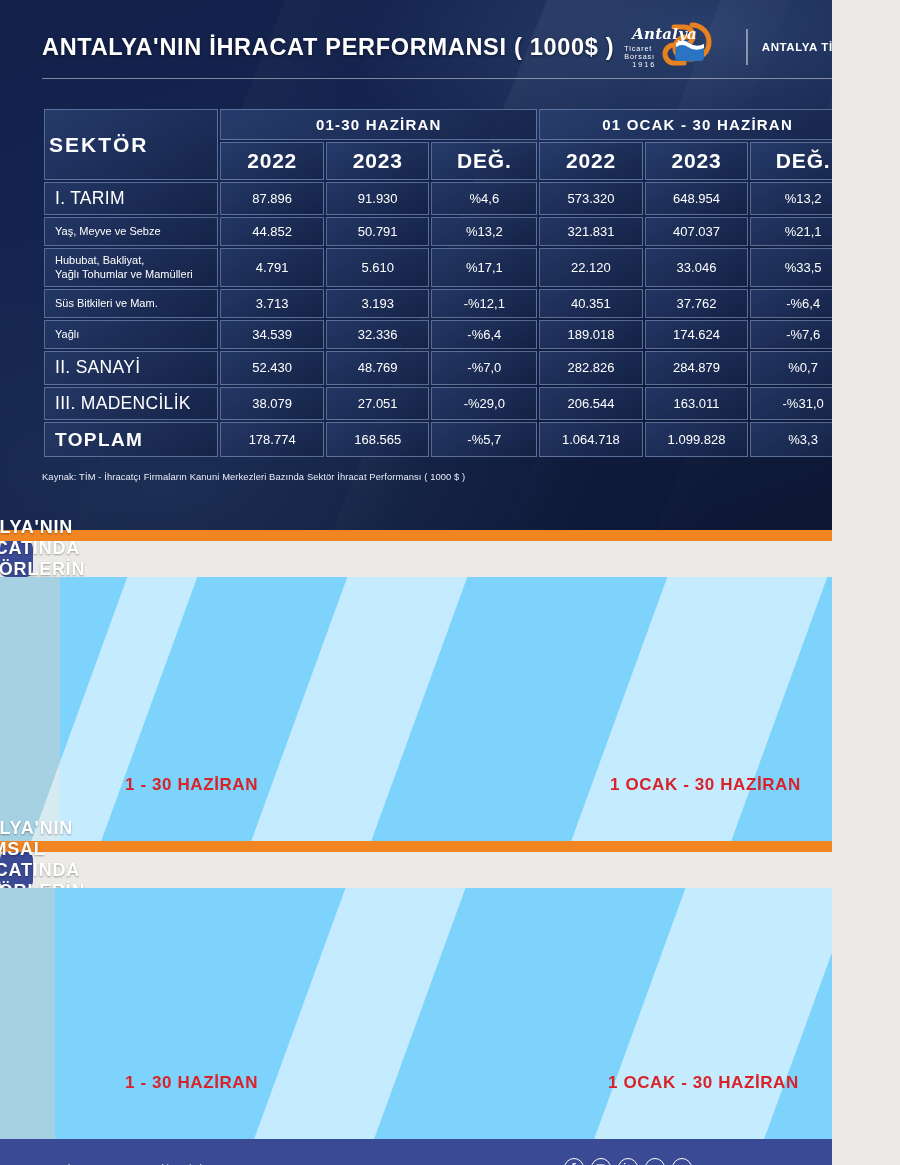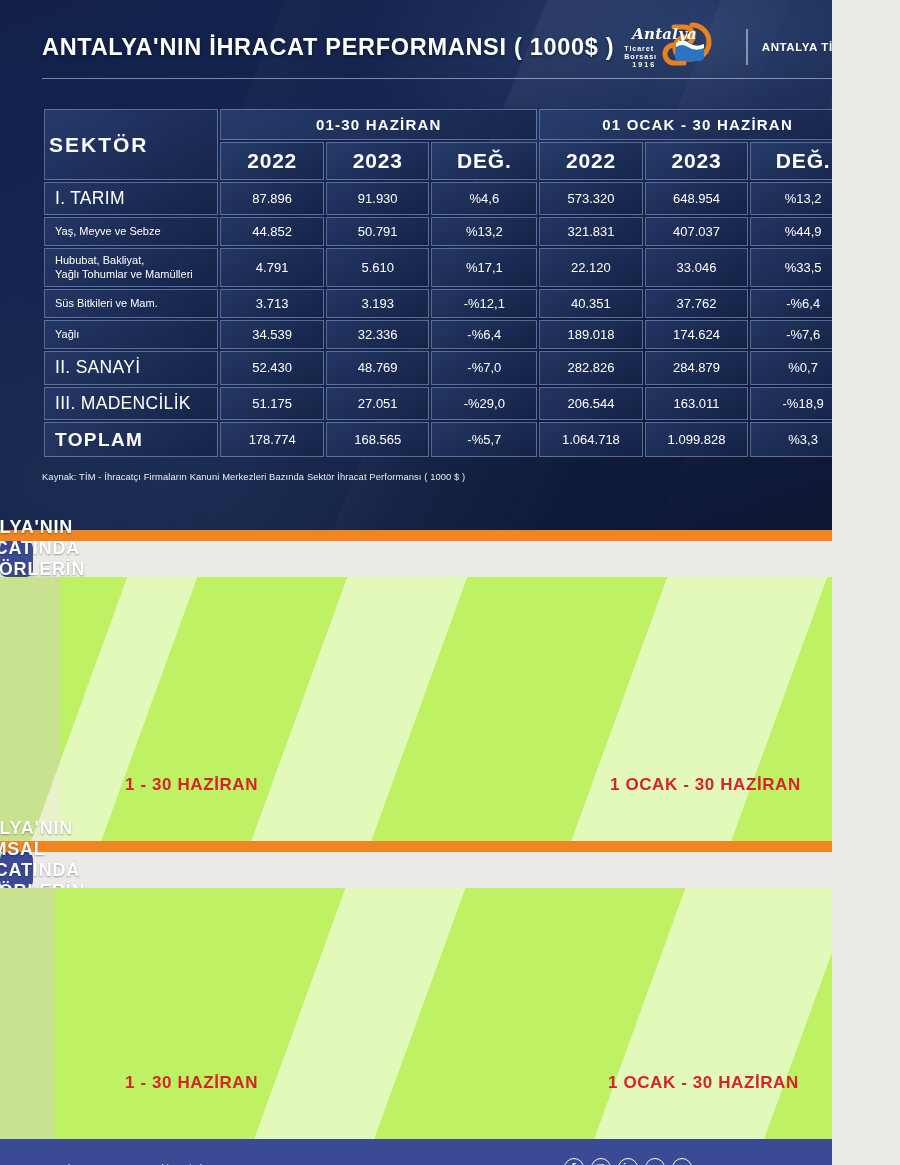--- a/index.html
+++ b/index.html
@@ -43,21 +43,21 @@
   }
   .brand { margin-left: auto; display: flex; align-items: center; gap: 14px; }
   .crest { position: relative; width: 118px; height: 52px; flex: 0 0 auto; }
   .crest .script {
     position: absolute; left: 2px; top: 4px; color: #fff;
     font-family: "DejaVu Serif", serif; font-style: italic;
     font-size: 15px; letter-spacing: .2px; font-weight: 600; margin-left: 16px;
   }
   .crest .sub1, .crest .sub2, .crest .sub3 {
     position: absolute; left: 10px; color: #fff;
-    font-size: 7.2px; font-weight: 700; letter-spacing: .9px;
+    font-size: 7.2px; font-weight: 400; letter-spacing: .9px;
   }
   .crest .sub1 { top: 23px; }
   .crest .sub2 { top: 31px; }
   .crest .sub3 { top: 39px; left: 18px; letter-spacing: 2px; }
   .brand-divider { width: 1.5px; height: 36px; background: rgba(255,255,255,.45); }
   .brand-name {
     color: #fff; font-size: 11.5px; font-weight: 700;
     letter-spacing: .6px; white-space: nowrap;
   }
   .header-rule {
@@ -106,21 +106,21 @@
     height: 36px; background: #3b4a94;
     display: flex; align-items: center; justify-content: center;
   }
   .banner .bar span {
     color: #fff; font-size: 18px; font-weight: 700; letter-spacing: .8px;
     text-shadow: 0 1px 2px rgba(0,0,0,.35);
   }
 
   
   .panel {
-    position: relative; width: 900px; background: #bef264;
+    position: relative; width: 900px; background: #7dd3fc;
     overflow: hidden;
   }
   .panel .wm {
     position: absolute; pointer-events: none;
     background: rgba(255,255,255,.55);
     transform: skewX(-20deg);
   }
   .panel .wm2 { background: rgba(214,206,196,.45); }
   .panel-inner { position: relative; }
   .bar {
@@ -220,21 +220,21 @@
               <td class="num">648.954</td>
               <td class="num">%13,2</td>
             </tr>
             <tr class="sub">
               <td class="sector-name">Yaş, Meyve ve Sebze</td>
               <td class="num">44.852</td>
               <td class="num">50.791</td>
               <td class="num">%13,2</td>
               <td class="num">321.831</td>
               <td class="num">407.037</td>
-              <td class="num">%44,9</td>
+              <td class="num">%21,1</td>
             </tr>
             <tr class="sub">
               <td class="sector-name">Hububat, Bakliyat,<br>Yağlı Tohumlar ve Mamülleri</td>
               <td class="num">4.791</td>
               <td class="num">5.610</td>
               <td class="num">%17,1</td>
               <td class="num">22.120</td>
               <td class="num">33.046</td>
               <td class="num">%33,5</td>
             </tr>
@@ -260,26 +260,26 @@
               <td class="sector-name">II. SANAYİ</td>
               <td class="num">52.430</td>
               <td class="num">48.769</td>
               <td class="num">-%7,0</td>
               <td class="num">282.826</td>
               <td class="num">284.879</td>
               <td class="num">%0,7</td>
             </tr>
             <tr class="major">
               <td class="sector-name">III. MADENCİLİK</td>
-              <td class="num">51.175</td>
+              <td class="num">38.079</td>
               <td class="num">27.051</td>
               <td class="num">-%29,0</td>
               <td class="num">206.544</td>
               <td class="num">163.011</td>
-              <td class="num">-%18,9</td>
+              <td class="num">-%31,0</td>
             </tr>
             <tr class="total">
               <td class="sector-name">TOPLAM</td>
               <td class="num">178.774</td>
               <td class="num">168.565</td>
               <td class="num">-%5,7</td>
               <td class="num">1.064.718</td>
               <td class="num">1.099.828</td>
               <td class="num">%3,3</td>
             </tr>

